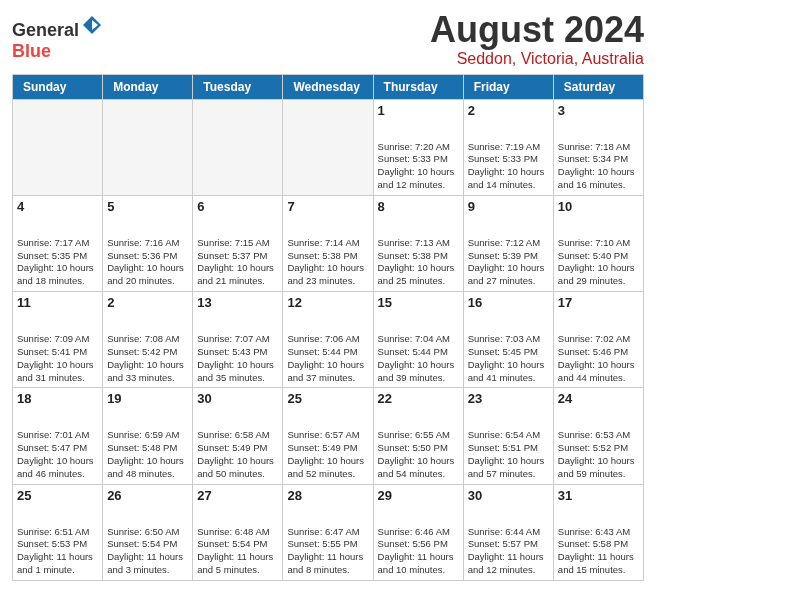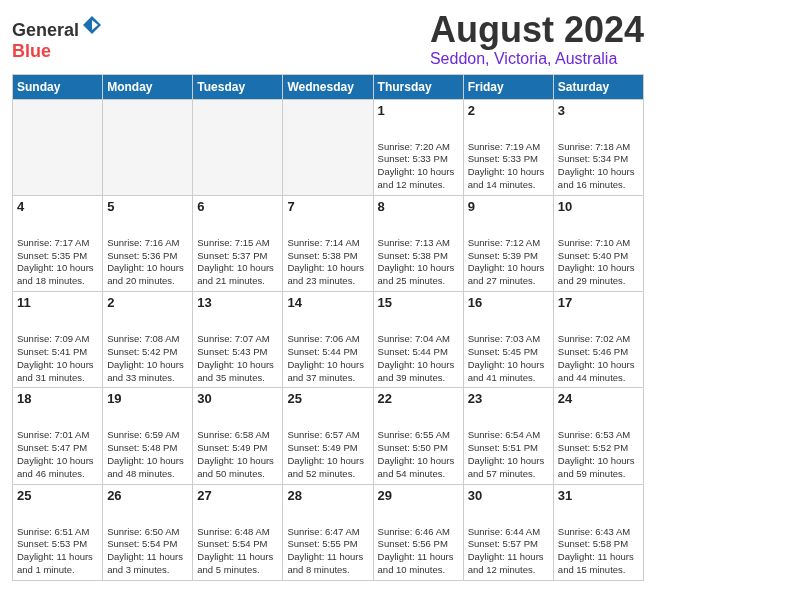--- a/index.html
+++ b/index.html
@@ -34,41 +34,42 @@
       font-size: 18px;
       font-weight: bold;
       color: #ef4444;
     }
     .logo-icon {
       width: 22px;
       height: 22px;
       margin-left: 2px;
     }
     .title-block {
+      text-align: right;
     }
     .month-year {
       font-size: 36px;
       font-weight: bold;
       color: #333;
       line-height: 1.1;
     }
     .location {
       font-size: 16px;
-      color: #6d28d9;
+      color: #b91c1c;
     }
     table {
       width: 100%;
       border-collapse: collapse;
       table-layout: fixed;
     }
     th {
       background-color: #1a6faf;
       color: #fff;
       font-size: 12px;
-      padding: 5px 4px;
+      padding: 5px 10px;
       text-align: left;
       border: 1px solid #ccc;
     }
     td {
       border: 1px solid #ccc;
       vertical-align: top;
       padding: 3px 4px;
       font-size: 10px;
       color: #333;
       height: 82px;
@@ -178,21 +179,21 @@
           </td>
           <td>
             <div class="day-num">2</div>
             <div class="day-info">Sunrise: 7:08 AM<br>Sunset: 5:42 PM<br>Daylight: 10 hours and 33 minutes.</div>
           </td>
           <td>
             <div class="day-num">13</div>
             <div class="day-info">Sunrise: 7:07 AM<br>Sunset: 5:43 PM<br>Daylight: 10 hours and 35 minutes.</div>
           </td>
           <td>
-            <div class="day-num">14</div>
+            <div class="day-num">12</div>
             <div class="day-info">Sunrise: 7:06 AM<br>Sunset: 5:44 PM<br>Daylight: 10 hours and 37 minutes.</div>
           </td>
           <td>
             <div class="day-num">15</div>
             <div class="day-info">Sunrise: 7:04 AM<br>Sunset: 5:44 PM<br>Daylight: 10 hours and 39 minutes.</div>
           </td>
           <td>
             <div class="day-num">16</div>
             <div class="day-info">Sunrise: 7:03 AM<br>Sunset: 5:45 PM<br>Daylight: 10 hours and 41 minutes.</div>
           </td>

